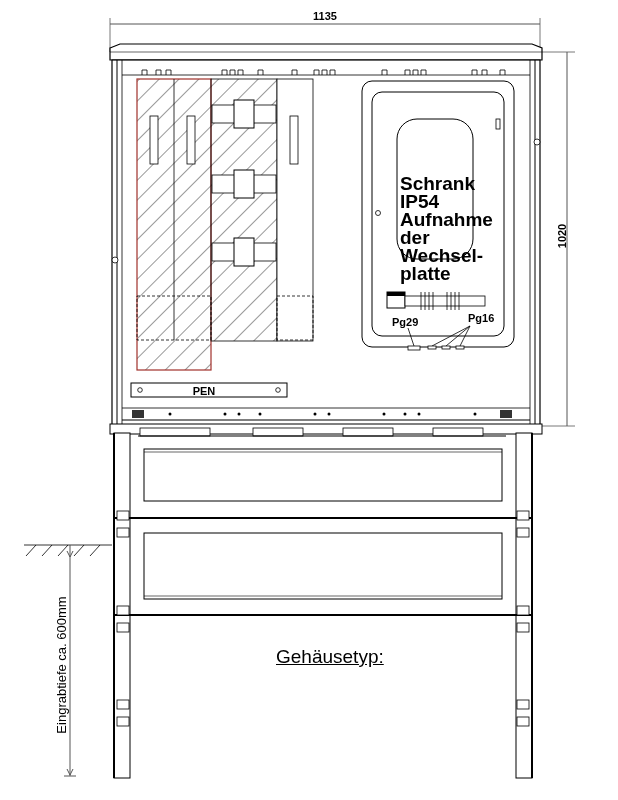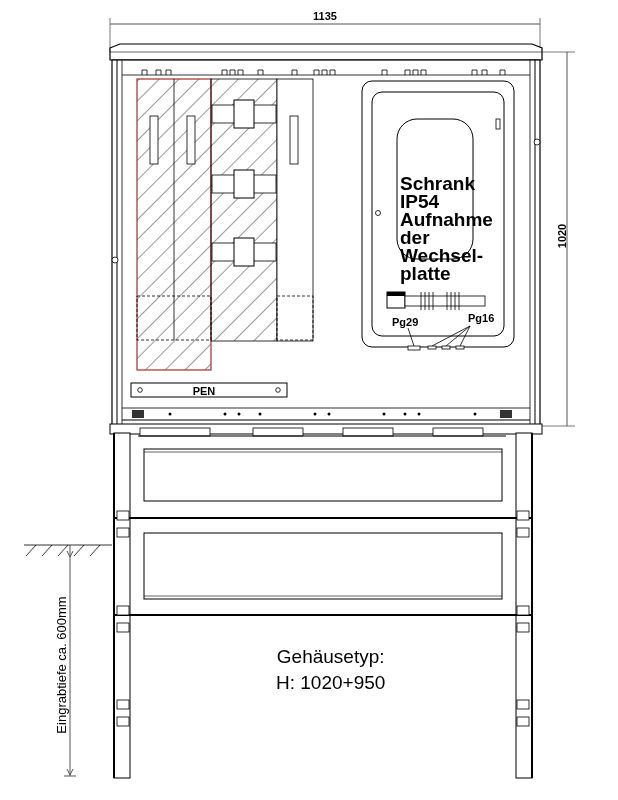--- a/index.html
+++ b/index.html
@@ -1,21 +1,21 @@
 <!DOCTYPE html>
 <html><head>
 <meta charset="utf-8">
 <style>
   html,body{margin:0;padding:0;background:#fff;}
   body{width:618px;height:800px;position:relative;overflow:hidden;font-family:"Liberation Sans",sans-serif;}
   svg{position:absolute;left:0;top:0;}
   .lbl{font-family:"Liberation Sans",sans-serif;fill:#000;}
   .spec{position:absolute;left:276px;top:644px;font-size:19px;line-height:26px;}
   .spec div{white-space:nowrap;}
-  .spec .title{text-align:center;}
+  .spec .title{text-decoration:underline;}
   .note{position:absolute;left:400px;top:138px;font-size:19px;line-height:18px;font-weight:bold;margin-top:37px;}
 </style>
 </head>
 <body>
 
 <svg width="618" height="800" viewBox="0 0 618 800">
   <defs>
     <pattern id="hatch" patternUnits="userSpaceOnUse" width="14" height="14" patternTransform="rotate(45)">
       <line x1="0" y1="0" x2="0" y2="14" stroke="#000" stroke-width="0.8"></line>
     </pattern>
@@ -204,14 +204,13 @@
   <div>Schrank</div>
   <div>IP54</div>
   <div>Aufnahme</div>
   <div>der</div>
   <div>Wechsel-</div>
   <div>platte</div>
 </div>
 
 <div class="spec">
   <div class="title">Gehäusetyp:</div>
-  <div>H: 1020+950</div>
 </div>
 
 </body></html>

